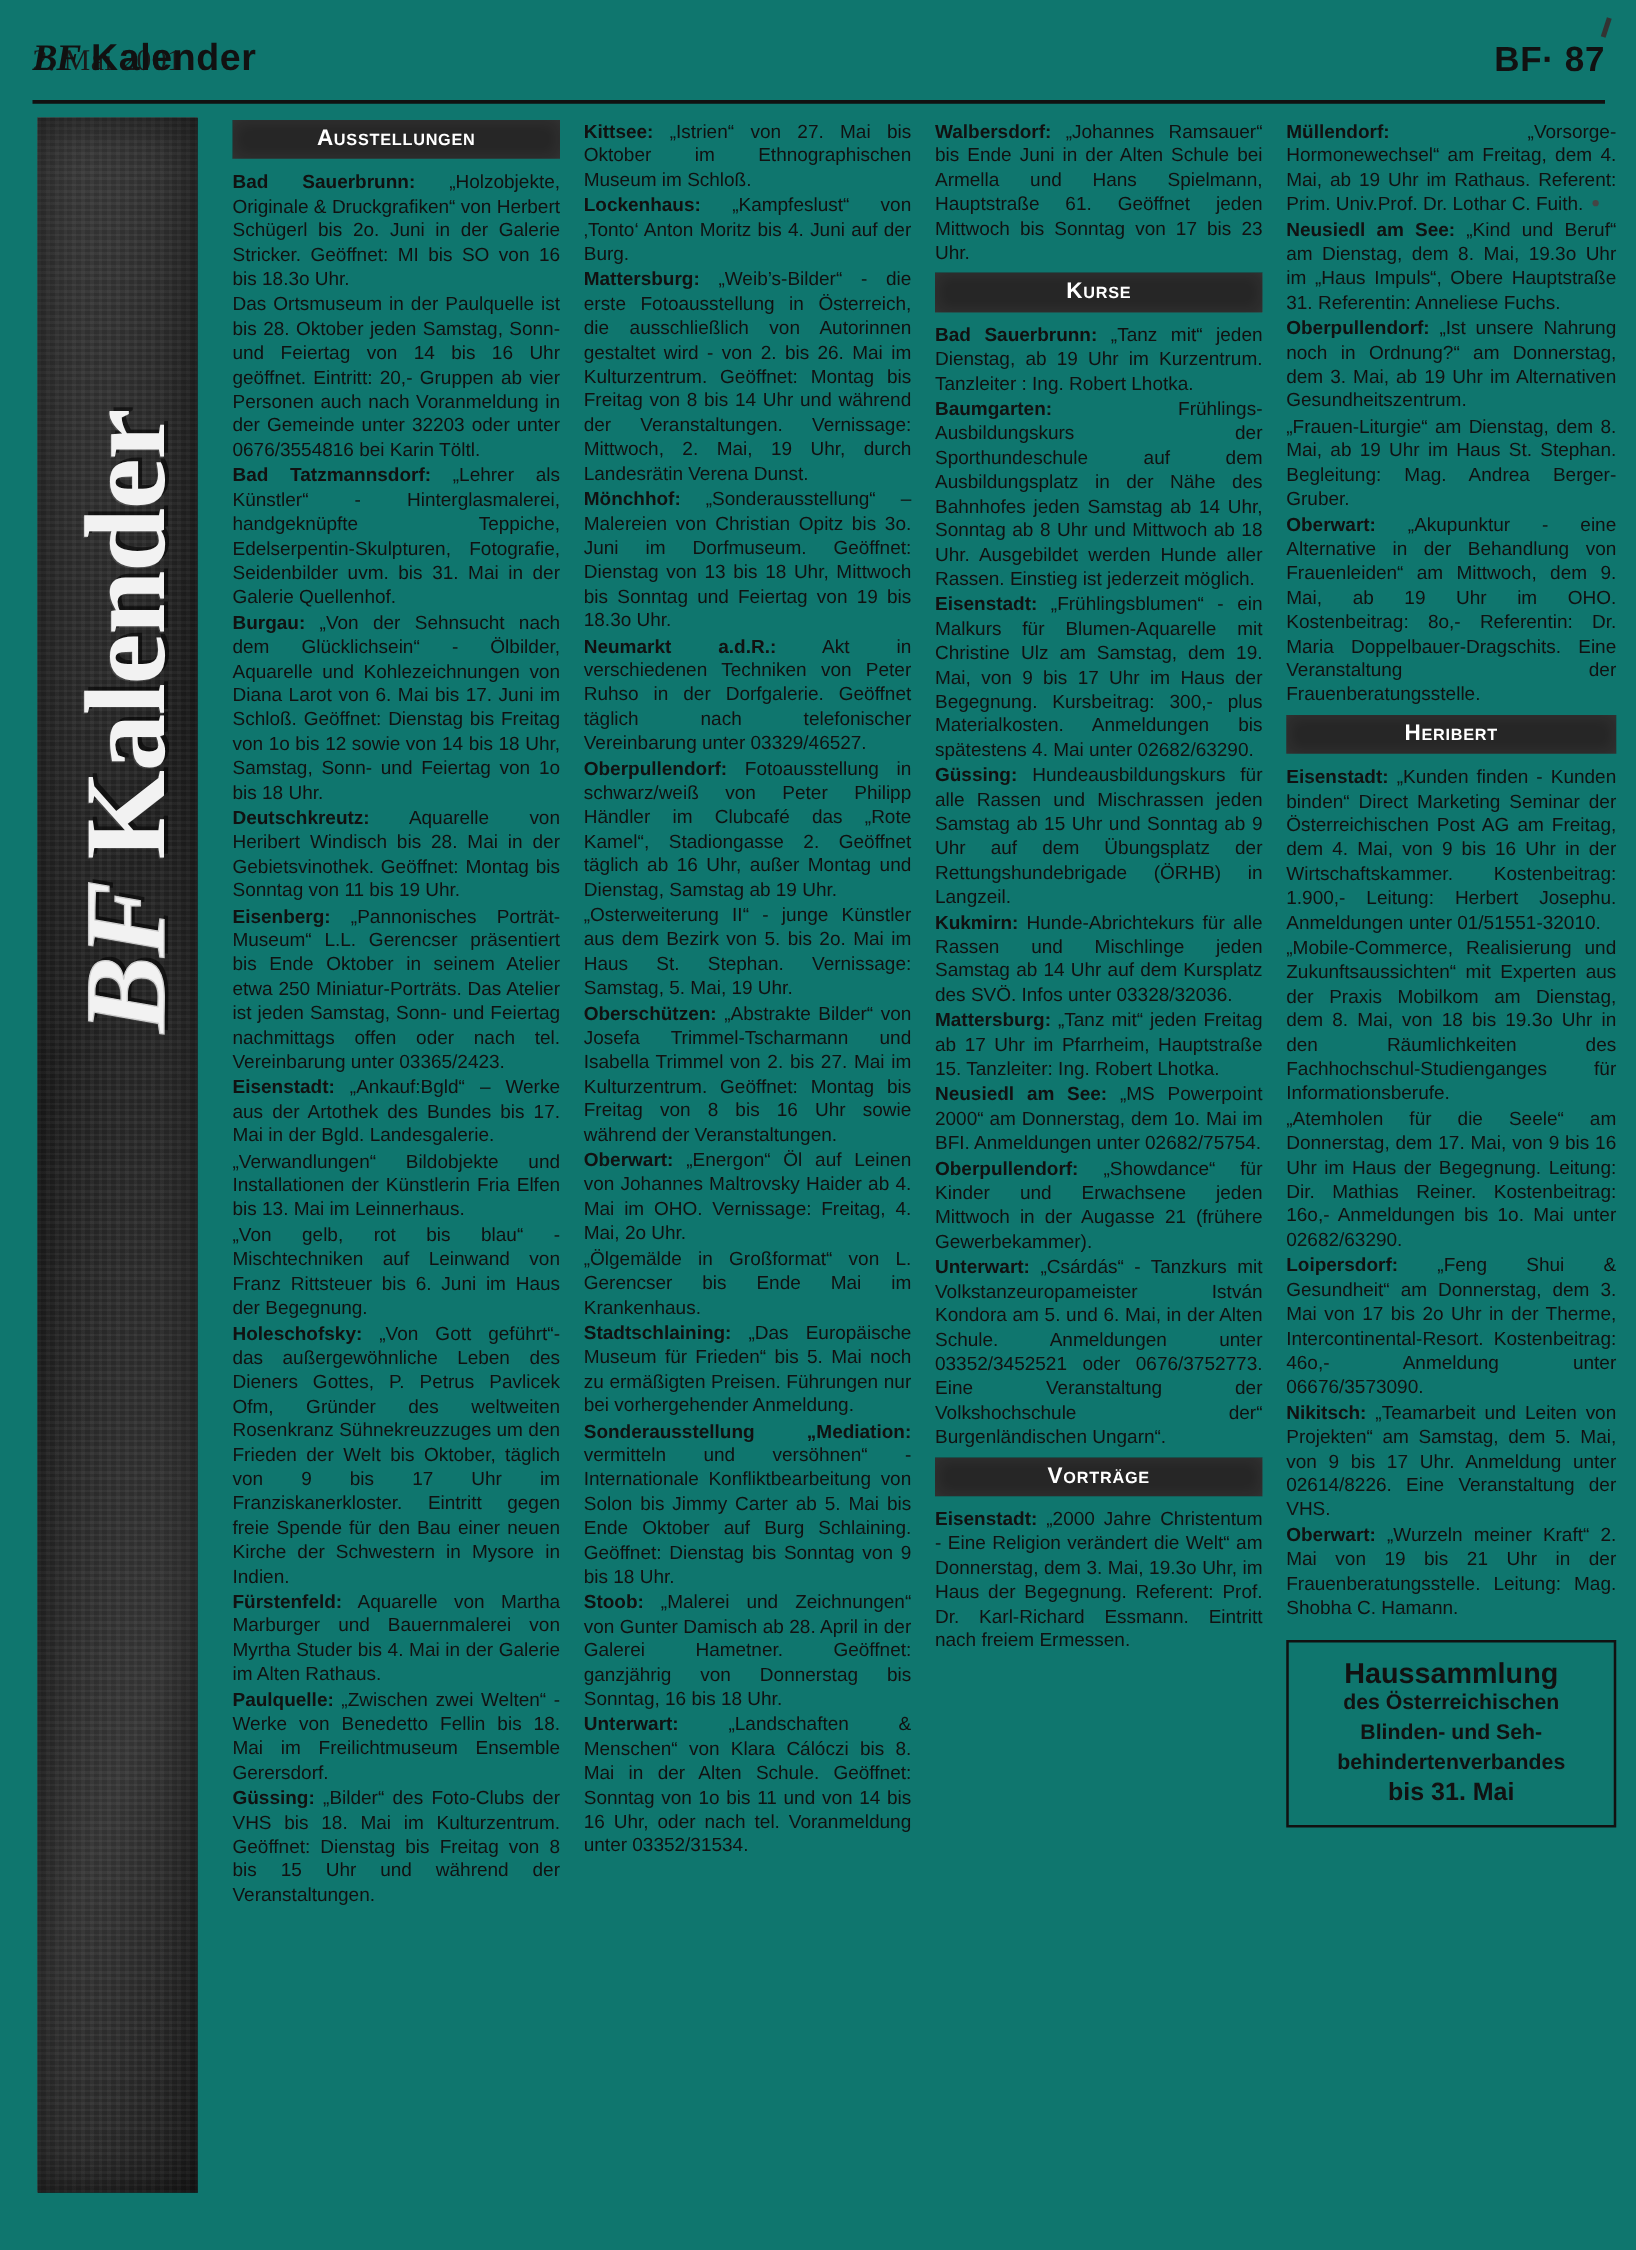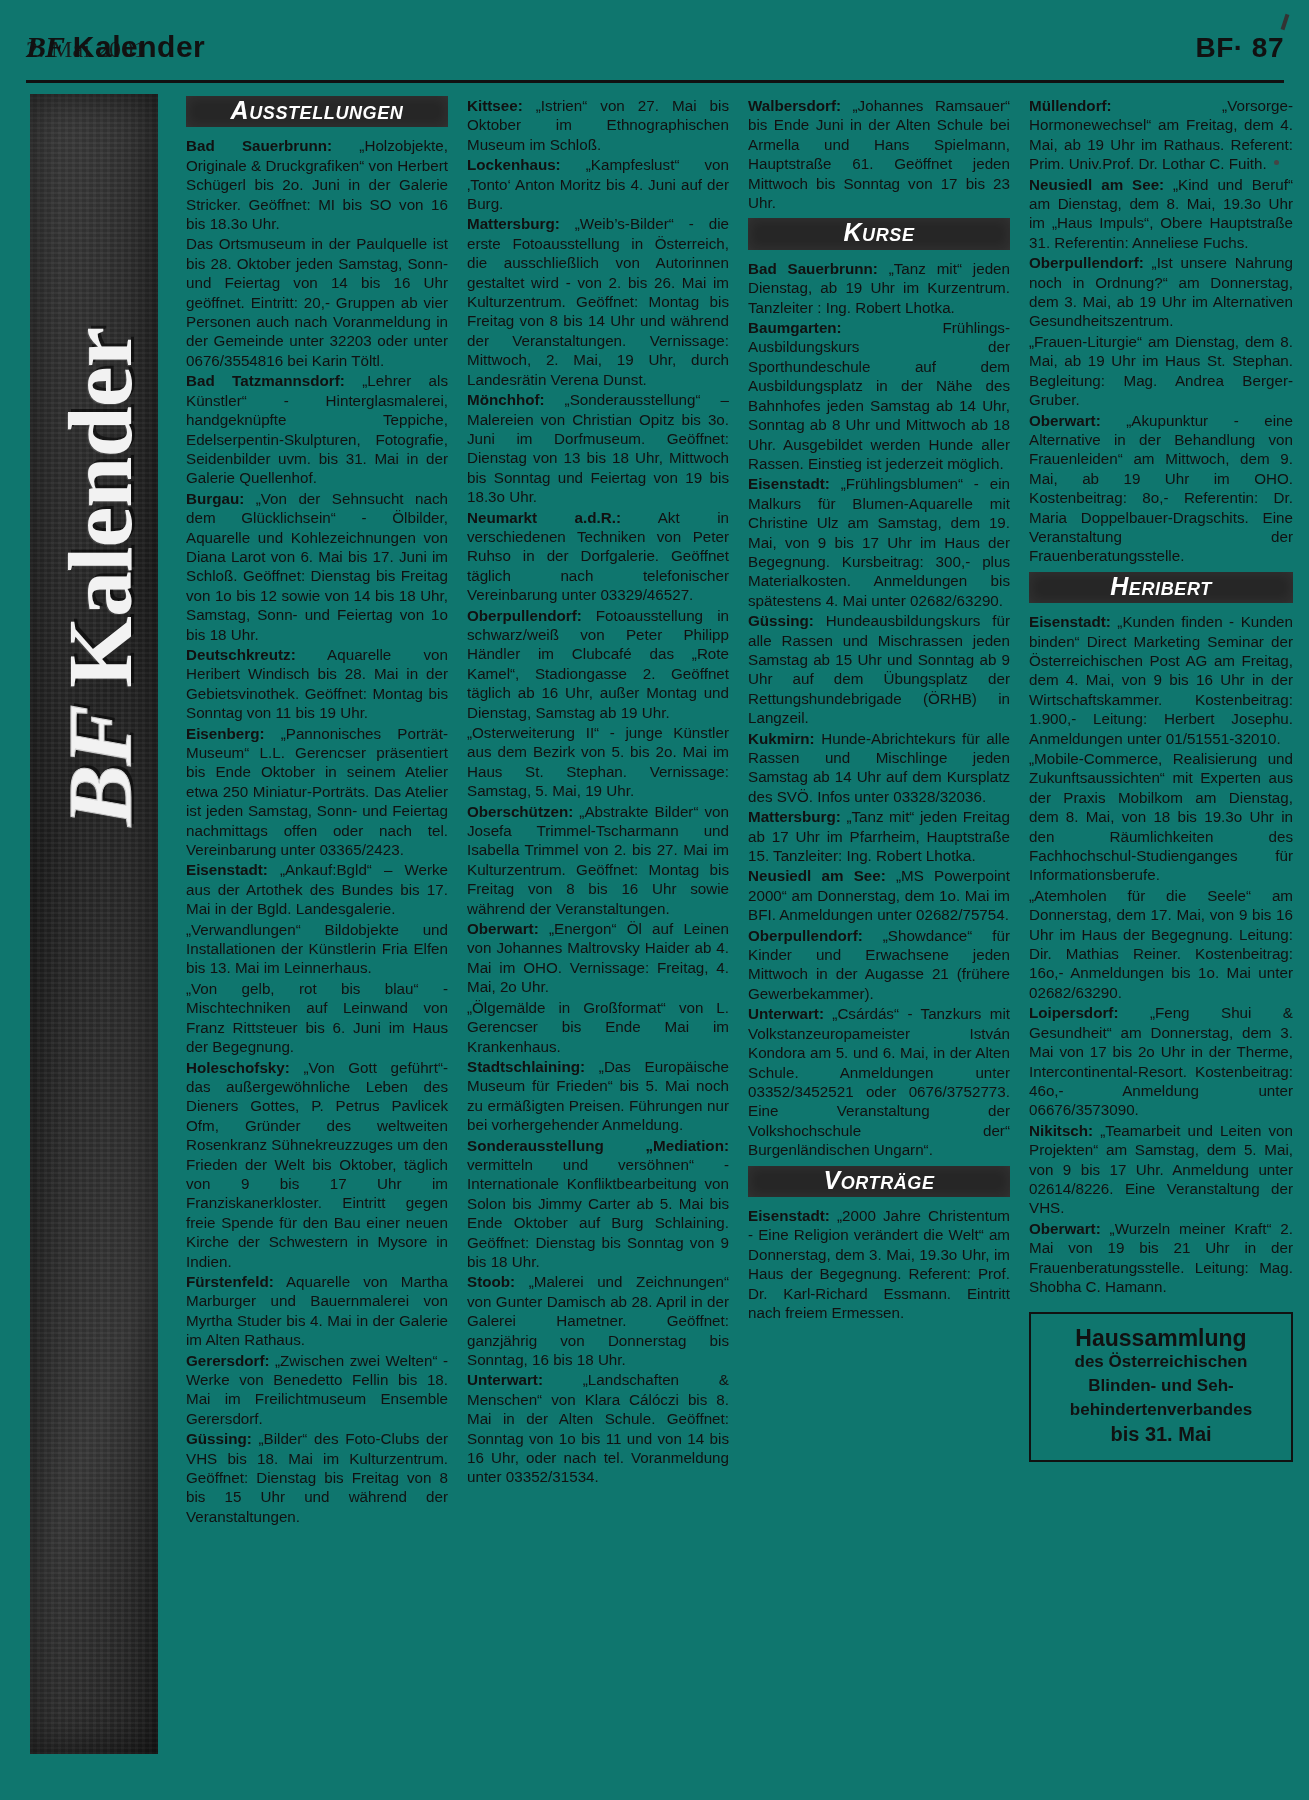--- a/index.html
+++ b/index.html
@@ -80,29 +80,28 @@
   }
   .col.c1{left:0;}
   .col.c2{left:281px;}
   .col.c3{left:562px;}
   .col.c4{left:843px;width:264px;}
 
   .secthead{
     background:#262626;
     color:#fff;
     text-align:center;
-    font-size:25px;
+    font-size:18px;
     font-weight:700;
     letter-spacing:.6px;
     padding:5px 0 7px;
     margin:6px 0 9px;
     font-variant:small-caps;
     text-transform:none;
     box-shadow:inset 0 0 14px rgba(255,255,255,.07);
-    font-style:italic;
   }
   .secthead.first{margin-top:0;}
   .entry{margin:0 0 1px 0;}
   .entry b{font-weight:700;}
   .box{
     border:2px solid #111;
     padding:12px 10px 14px;
     text-align:center;
     margin-top:16px;
     line-height:24px;
@@ -146,21 +145,21 @@
       <p class="entry">Das Ortsmuseum in der Paulquelle ist bis 28. Oktober jeden Samstag, Sonn- und Feiertag von 14 bis 16 Uhr geöffnet. Eintritt: 20,- Gruppen ab vier Personen auch nach Voranmeldung in der Gemeinde unter 32203 oder unter 0676/3554816 bei Karin Töltl.</p>
       <p class="entry"><b>Bad Tatzmannsdorf:</b> „Lehrer als Künstler“ - Hinterglasmalerei, handgeknüpfte Teppiche, Edelserpentin-Skulpturen, Fotografie, Seidenbilder uvm. bis 31. Mai in der Galerie Quellenhof.</p>
       <p class="entry"><b>Burgau:</b> „Von der Sehnsucht nach dem Glücklichsein“ - Ölbilder, Aquarelle und Kohlezeichnungen von Diana Larot von 6. Mai bis 17. Juni im Schloß. Geöffnet: Dienstag bis Freitag von 1o bis 12 sowie von 14 bis 18 Uhr, Samstag, Sonn- und Feiertag von 1o bis 18 Uhr.</p>
       <p class="entry"><b>Deutschkreutz:</b> Aquarelle von Heribert Windisch bis 28. Mai in der Gebietsvinothek. Geöffnet: Montag bis Sonntag von 11 bis 19 Uhr.</p>
       <p class="entry"><b>Eisenberg:</b> „Pannonisches Porträt-Museum“ L.L. Gerencser präsentiert bis Ende Oktober in seinem Atelier etwa 250 Miniatur-Porträts. Das Atelier ist jeden Samstag, Sonn- und Feiertag nachmittags offen oder nach tel. Vereinbarung unter 03365/2423.</p>
       <p class="entry"><b>Eisenstadt:</b> „Ankauf:Bgld“ – Werke aus der Artothek des Bundes bis 17. Mai in der Bgld. Landesgalerie.</p>
       <p class="entry">„Verwandlungen“ Bildobjekte und Installationen der Künstlerin Fria Elfen bis 13. Mai im Leinnerhaus.</p>
       <p class="entry">„Von gelb, rot bis blau“ - Mischtechniken auf Leinwand von Franz Rittsteuer bis 6. Juni im Haus der Begegnung.</p>
       <p class="entry"><b>Holeschofsky:</b> „Von Gott geführt“- das außergewöhnliche Leben des Dieners Gottes, P. Petrus Pavlicek Ofm, Gründer des weltweiten Rosenkranz Sühnekreuzzuges um den Frieden der Welt bis Oktober, täglich von 9 bis 17 Uhr im Franziskanerkloster. Eintritt gegen freie Spende für den Bau einer neuen Kirche der Schwestern in Mysore in Indien.</p>
       <p class="entry"><b>Fürstenfeld:</b> Aquarelle von Martha Marburger und Bauernmalerei von Myrtha Studer bis 4. Mai in der Galerie im Alten Rathaus.</p>
-      <p class="entry"><b>Gerersdorf:</b> „Zwischen zwei Welten“ - Werke von Benedetto Fellin bis 18. Mai im Freilichtmuseum Ensemble Gerersdorf.</p>
+      <p class="entry"><b>Paulquelle:</b> „Zwischen zwei Welten“ - Werke von Benedetto Fellin bis 18. Mai im Freilichtmuseum Ensemble Gerersdorf.</p>
       <p class="entry"><b>Güssing:</b> „Bilder“ des Foto-Clubs der VHS bis 18. Mai im Kulturzentrum. Geöffnet: Dienstag bis Freitag von 8 bis 15 Uhr und während der Veranstaltungen.</p>
     </div>
 
     <div class="col c2">
       <p class="entry"><b>Kittsee:</b> „Istrien“ von 27. Mai bis Oktober im Ethnographischen Museum im Schloß.</p>
       <p class="entry"><b>Lockenhaus:</b> „Kampfeslust“ von ‚Tonto‘ Anton Moritz bis 4. Juni auf der Burg.</p>
       <p class="entry"><b>Mattersburg:</b> „Weib’s-Bilder“ - die erste Fotoausstellung in Österreich, die ausschließlich von Autorinnen gestaltet wird - von 2. bis 26. Mai im Kulturzentrum. Geöffnet: Montag bis Freitag von 8 bis 14 Uhr und während der Veranstaltungen. Vernissage: Mittwoch, 2. Mai, 19 Uhr, durch Landesrätin Verena Dunst.</p>
       <p class="entry"><b>Mönchhof:</b> „Sonderausstellung“ – Malereien von Christian Opitz bis 3o. Juni im Dorfmuseum. Geöffnet: Dienstag von 13 bis 18 Uhr, Mittwoch bis Sonntag und Feiertag von 19 bis 18.3o Uhr.</p>
       <p class="entry"><b>Neumarkt a.d.R.:</b> Akt in verschiedenen Techniken von Peter Ruhso in der Dorfgalerie. Geöffnet täglich nach telefonischer Vereinbarung unter 03329/46527.</p>
       <p class="entry"><b>Oberpullendorf:</b> Fotoausstellung in schwarz/weiß von Peter Philipp Händler im Clubcafé das „Rote Kamel“, Stadiongasse 2. Geöffnet täglich ab 16 Uhr, außer Montag und Dienstag, Samstag ab 19 Uhr.</p>

